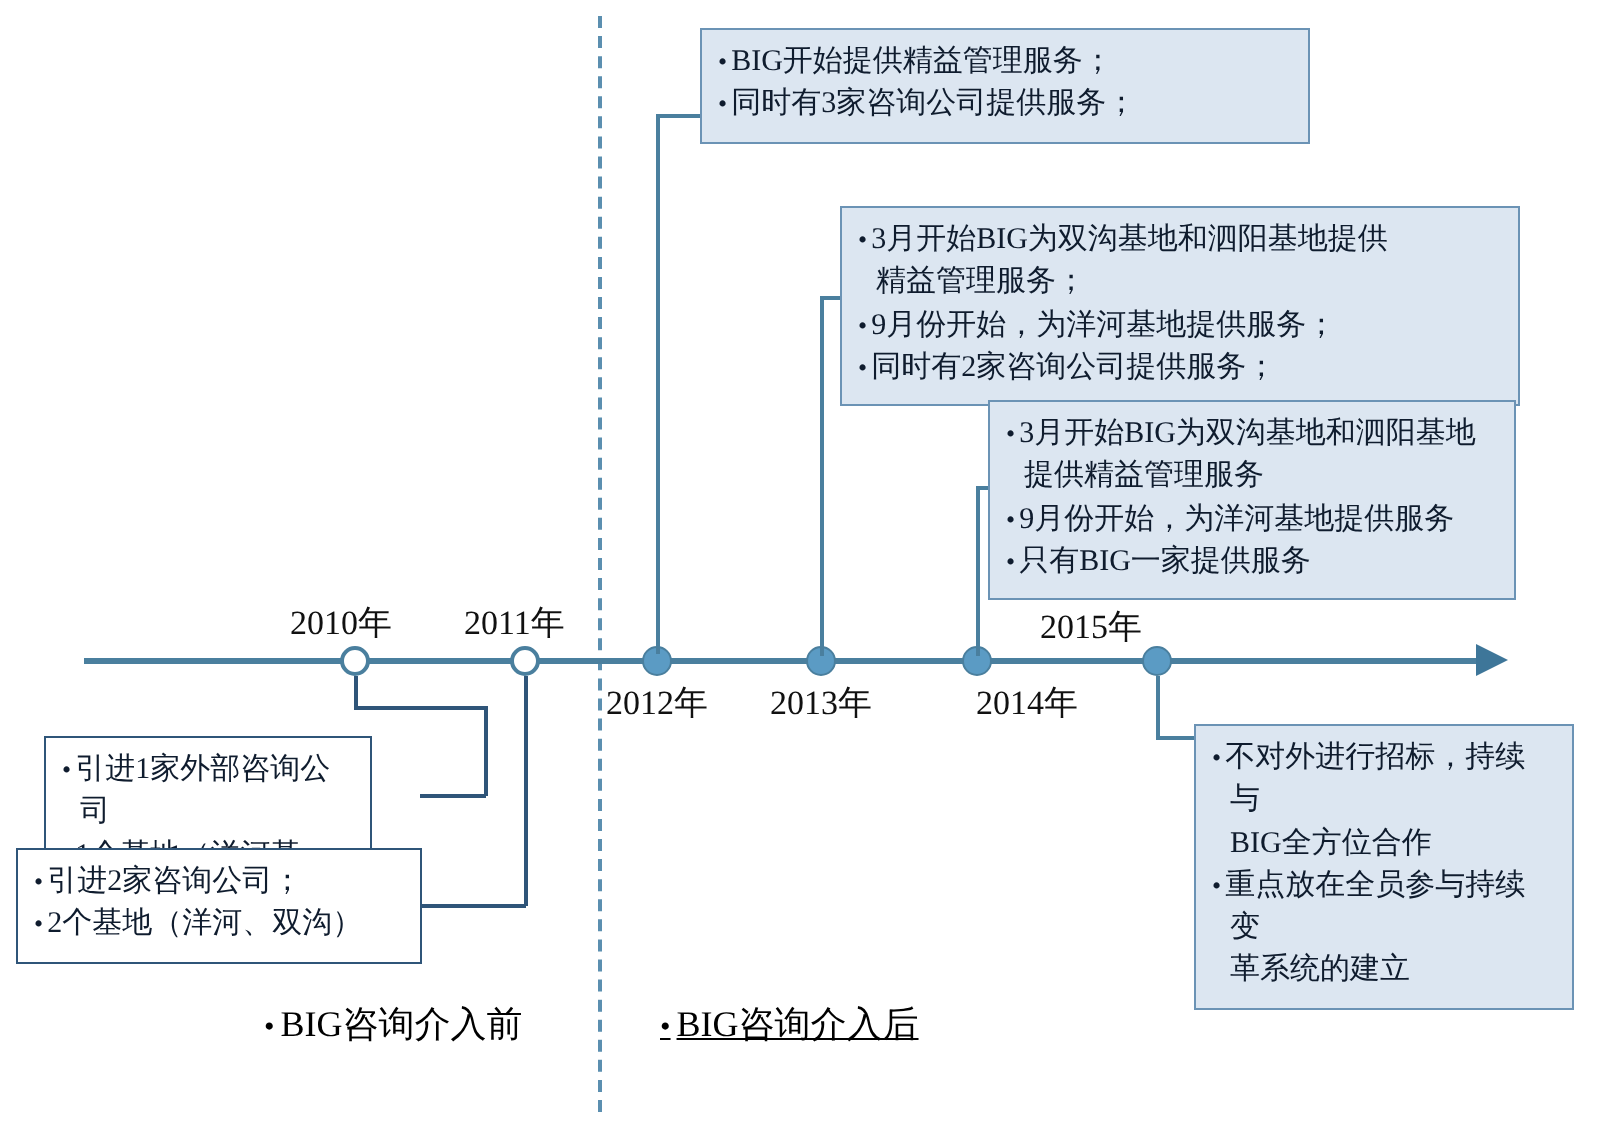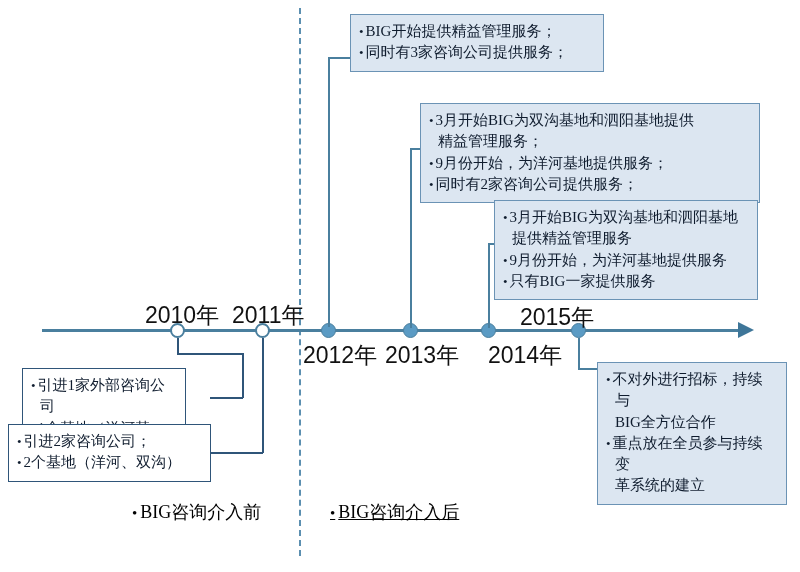--- a/index.html
+++ b/index.html
@@ -57,24 +57,24 @@
     background: #ffffff;
     border: 2px solid #4a7f9e;
   }
   .node.filled {
     background: #5b9bc4;
     border: 1px solid #4a7f9e;
   }
   
   .year-label {
     position: absolute;
-    font-size: 23px;
+    font-size: 17px;
     color: #111111;
     white-space: nowrap;
-    font-family: Liberation Sans, sans-serif;
+    font-family: Liberation Serif, serif;
   }
   
   .conn {
     position: absolute;
     background: #4a7f9e;
   }
   .conn.v { width: 1.6px; }
   .conn.h { height: 1.6px; }
   .conn-dark {
     position: absolute;
@@ -163,21 +163,21 @@
   <div class="node filled" style="left:481px; top:323px;"></div>
   <div class="year-label" style="left:488px; top:340px;text-align:center;">2014年</div>
   <div class="conn v" style="left:488px; top:243px; height:85px;"></div>
   <div class="conn h" style="left:488px; top:243px; width:8px;"></div>
 
   <div class="node filled" style="left:571px; top:323px;"></div>
   <div class="year-label" style="left:520px; top:302px;">2015年</div>
   <div class="conn v" style="left:578px; top:338px; height:31px;"></div>
   <div class="conn h" style="left:578px; top:368px; width:20px;"></div>
 
-  <div class="box" style="left:350px; top:14px; width:254px;">
+  <div class="box" style="left:350px; top:14px; width:305px;">
     <ul>
       <li>BIG开始提供精益管理服务；</li>
       <li>同时有3家咨询公司提供服务；</li>
     </ul>
   </div>
 
   <div class="box" style="left:420px; top:103px; width:340px;">
     <ul>
       <li>3月开始BIG为双沟基地和泗阳基地提供
 精益管理服务；</li>

